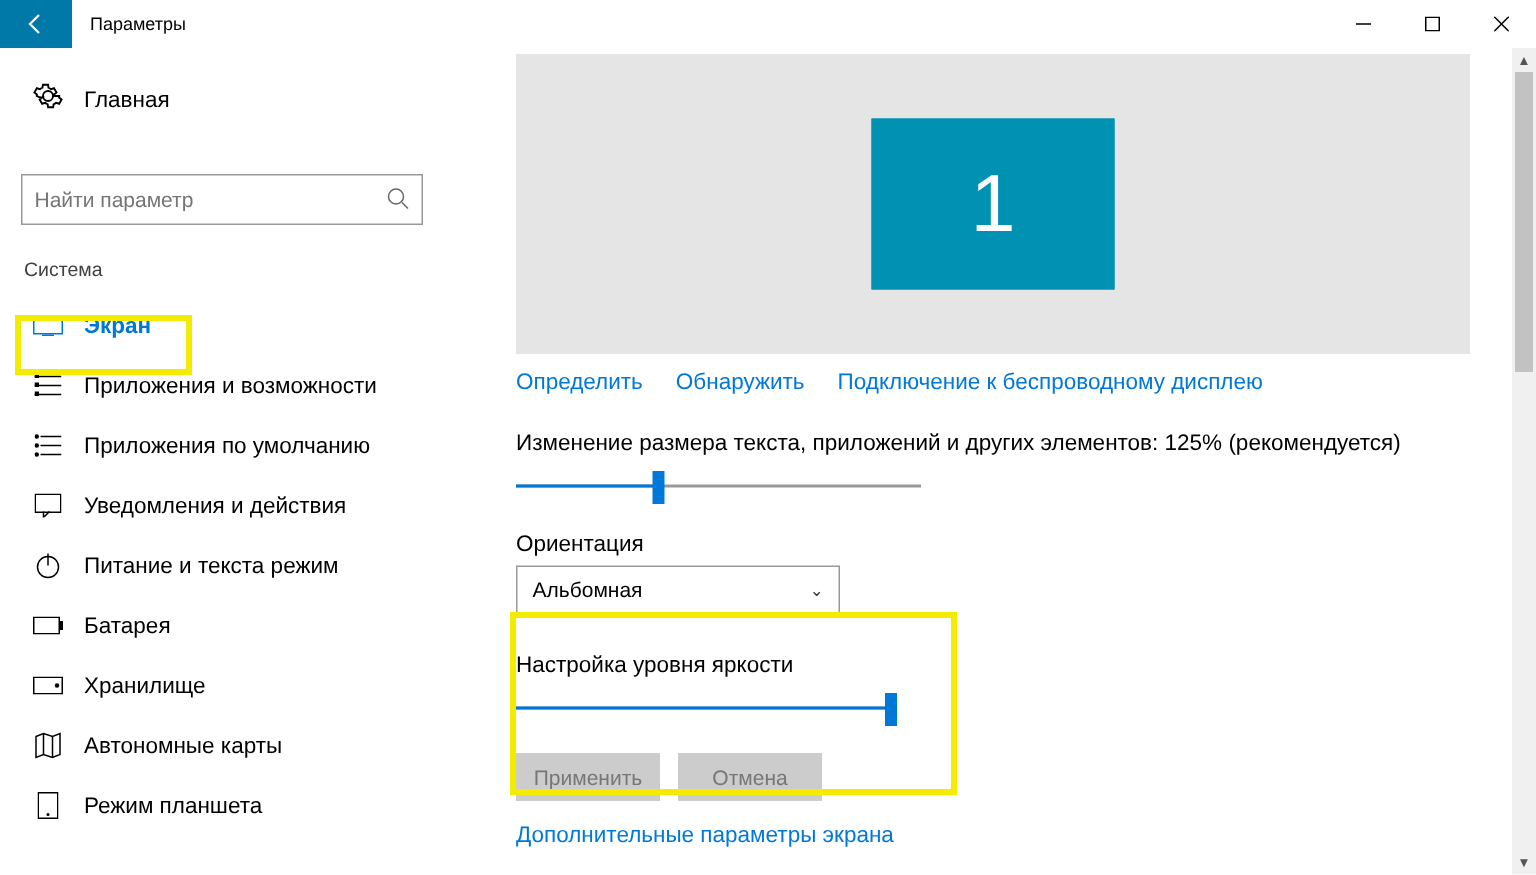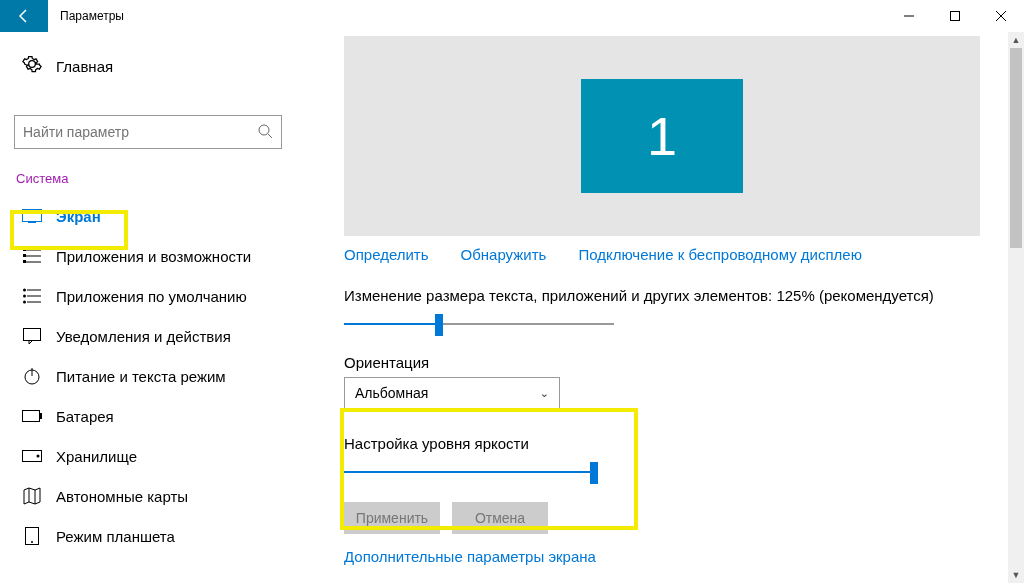--- a/index.html
+++ b/index.html
@@ -15,31 +15,31 @@
   .sidebar { width: 320px; padding: 14px 0 0 14px; }
   .home-row { display: flex; align-items: center; gap: 14px; padding: 8px 8px; color: #000; }
   .gear-icon svg { width: 20px; height: 20px; }
   .home-label { font-size: 15px; }
 
   .search-wrap { margin: 12px 10px 18px 0; }
   .search { width: 268px; height: 34px; border: 1px solid #999; display: flex; align-items: center; padding: 0 8px; color: #666; font-size: 14px; margin-top: 29px; }
   .search input { flex: 1; border: none; outline: none; font-size: 14px; color: #333; background: transparent; }
   .search .mag { color: #555; }
 
-  .cat-title { font-size: 13px; color: #a21caf; padding: 4px 8px 10px 2px; }
+  .cat-title { font-size: 13px; color: #404040; padding: 4px 8px 10px 2px; }
 
   .nav-item { display: flex; align-items: center; gap: 14px; padding: 10px 8px; font-size: 15px; color: #000; position: relative; }
   .nav-item.active { color: #0078d7; font-weight: bold; }
   .nav-icon { width: 20px; height: 20px; display: flex; align-items: center; justify-content: center; }
   .highlight1 { position: absolute; border: 4px solid #f3ec00; width: 118px; height: 40px; left: 10px; top: 178px; pointer-events: none; }
 
   .main { flex: 1; position: relative; padding: 0 30px 0 24px; overflow: hidden; }
   .preview { background: #e5e5e5; height: 200px; display: flex; align-items: center; justify-content: center; margin-top: 4px; width: 636px; }
   .monitor { width: 162px; height: 114px; background: #0091b3; border: 1px solid #0091b3; color: #fff; display: flex; align-items: center; justify-content: center; font-size: 54px; font-weight: 300; }
-  .links-row { display: flex; gap: 32px; margin-top: 10px; }
+  .links-row { display: flex; gap: 22px; margin-top: 10px; }
   .link { color: #0078d7; font-size: 15px; }
 
   .section { margin-top: 24px; font-size: 15px; color: #000; }
   .slider { width: 270px; height: 24px; position: relative; margin-top: 8px; }
   .slider .track { position: absolute; top: 11px; left: 0; right: 0; height: 2px; background: #999; }
   .slider .fill { position: absolute; top: 11px; left: 0; height: 2px; background: #0078d7; }
   .slider .thumb { position: absolute; top: 2px; width: 8px; height: 22px; background: #0078d7; }
 
   .label2 { margin-top: 18px; font-size: 15px; }
   .dropdown { width: 216px; height: 32px; border: 1px solid #999; margin-top: 6px; display: flex; align-items: center; padding: 0 10px; font-size: 14px; justify-content: space-between; }

